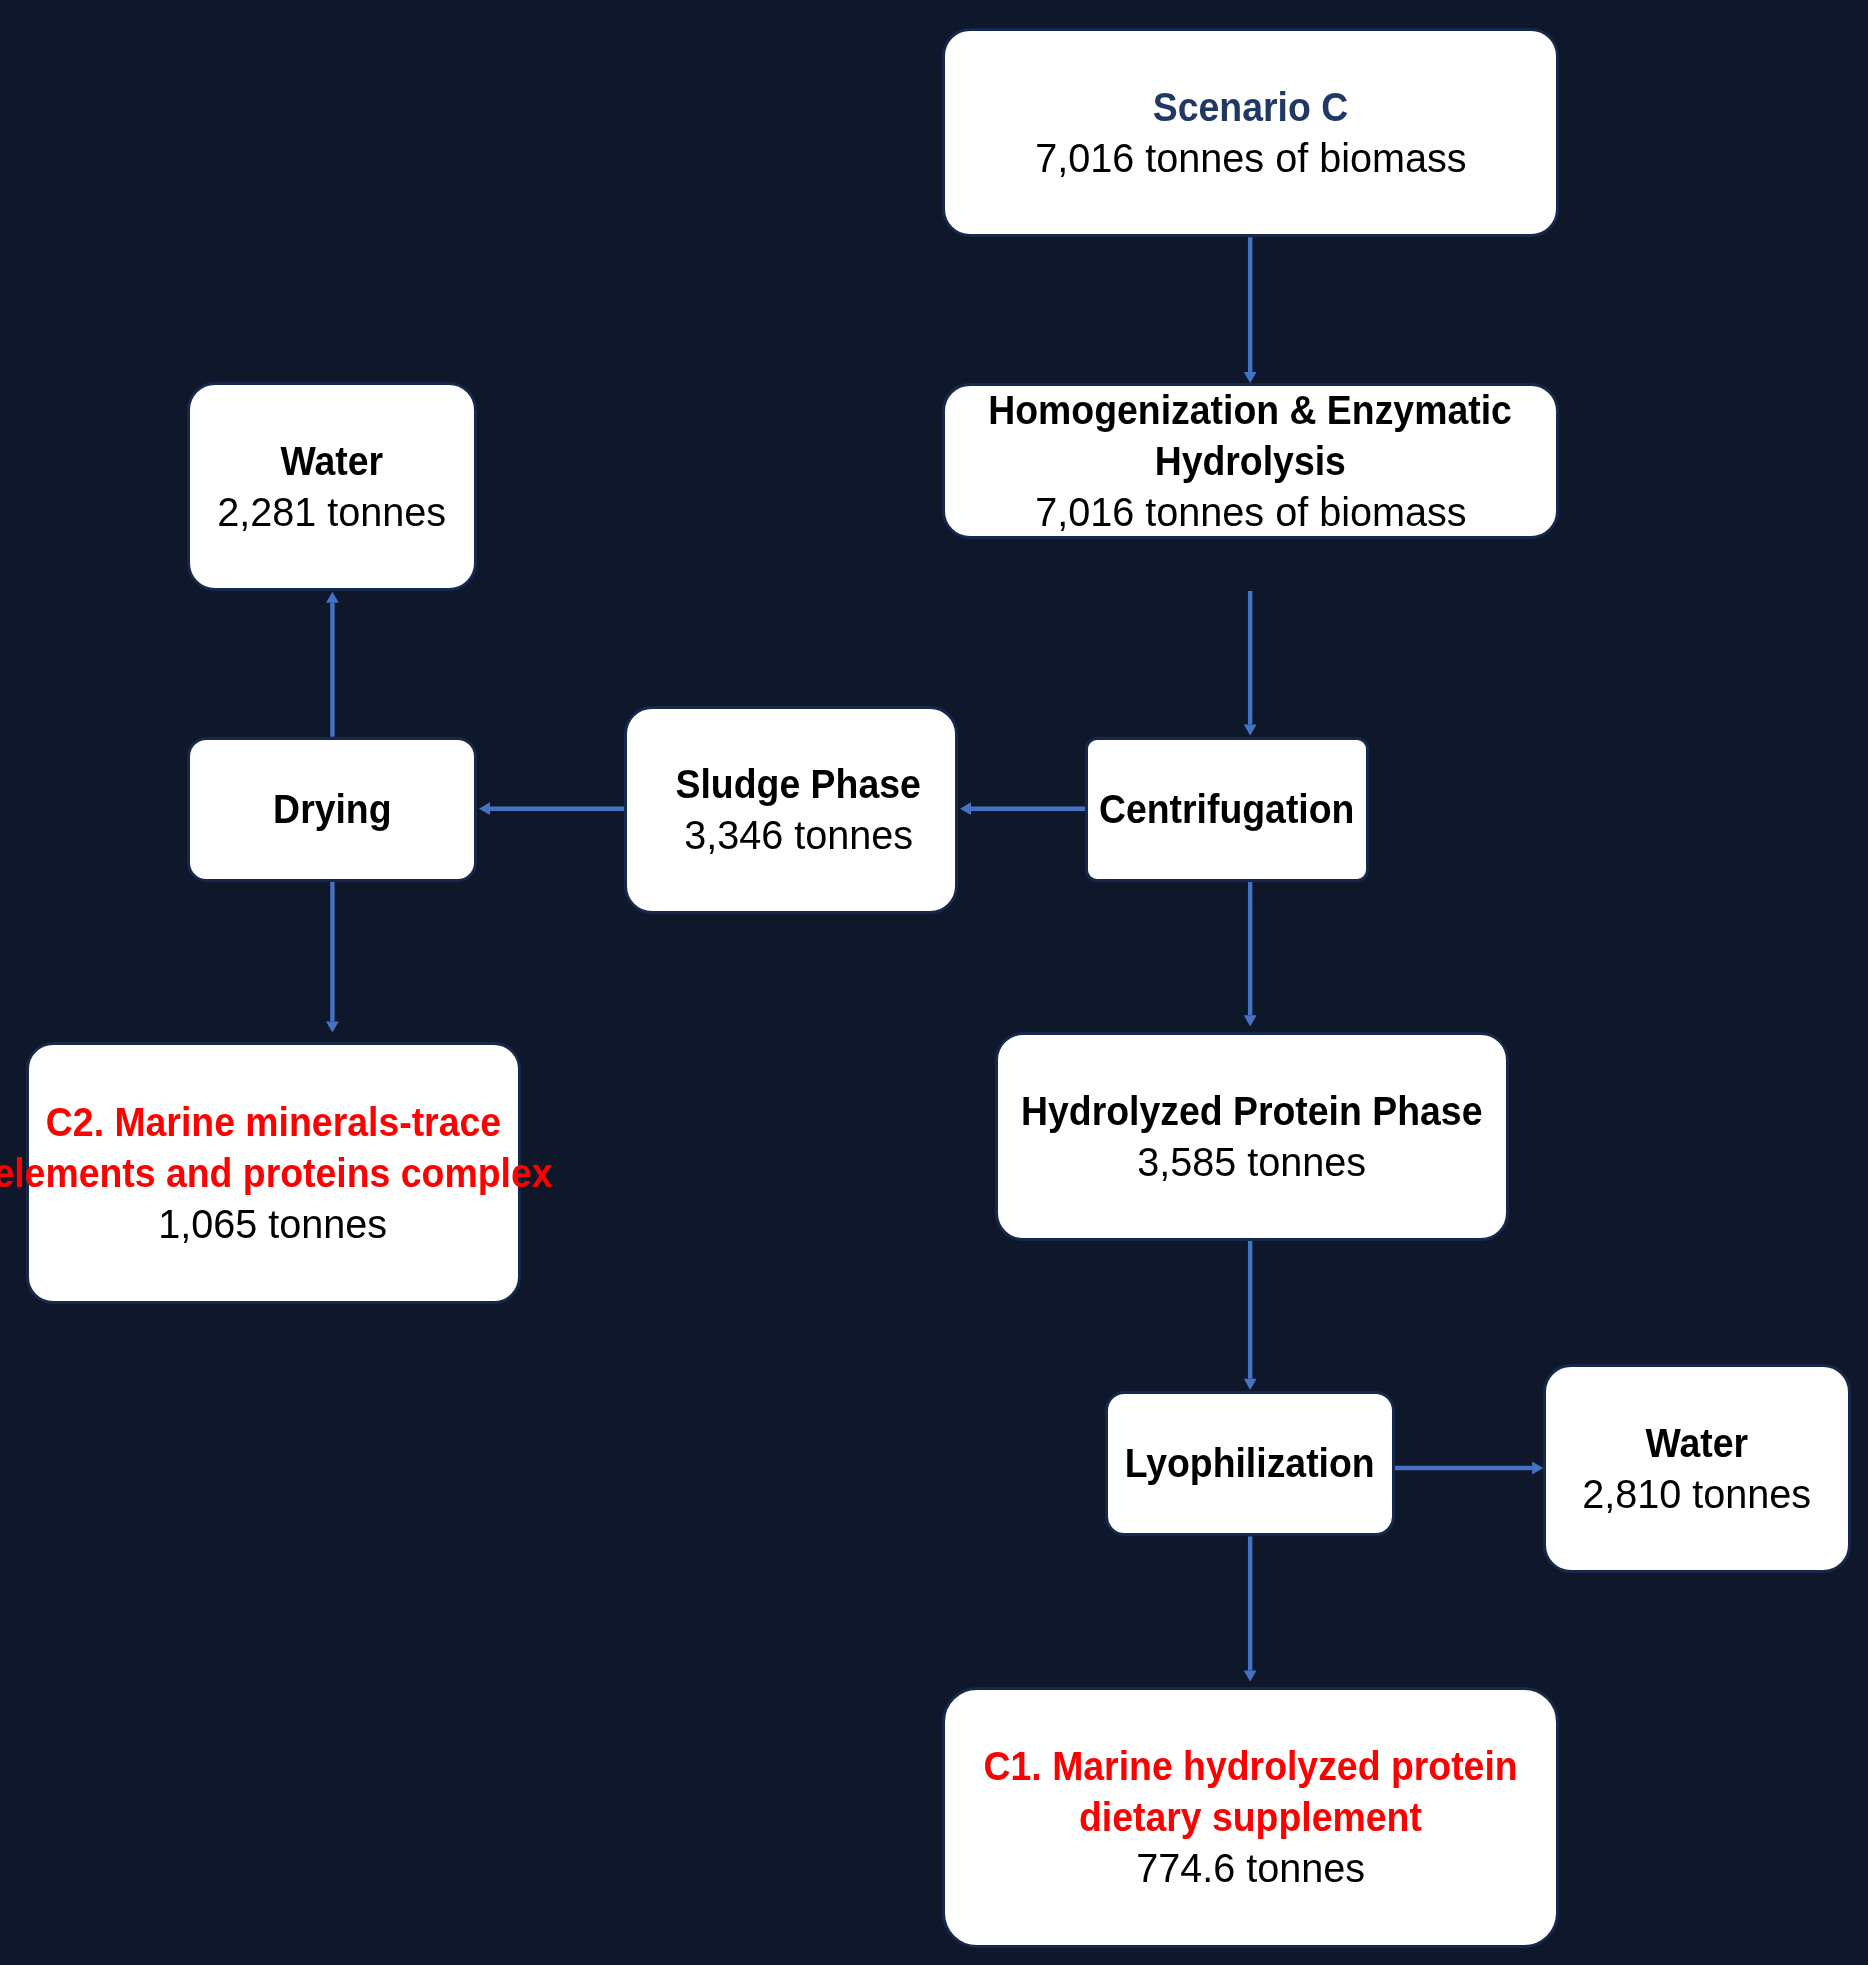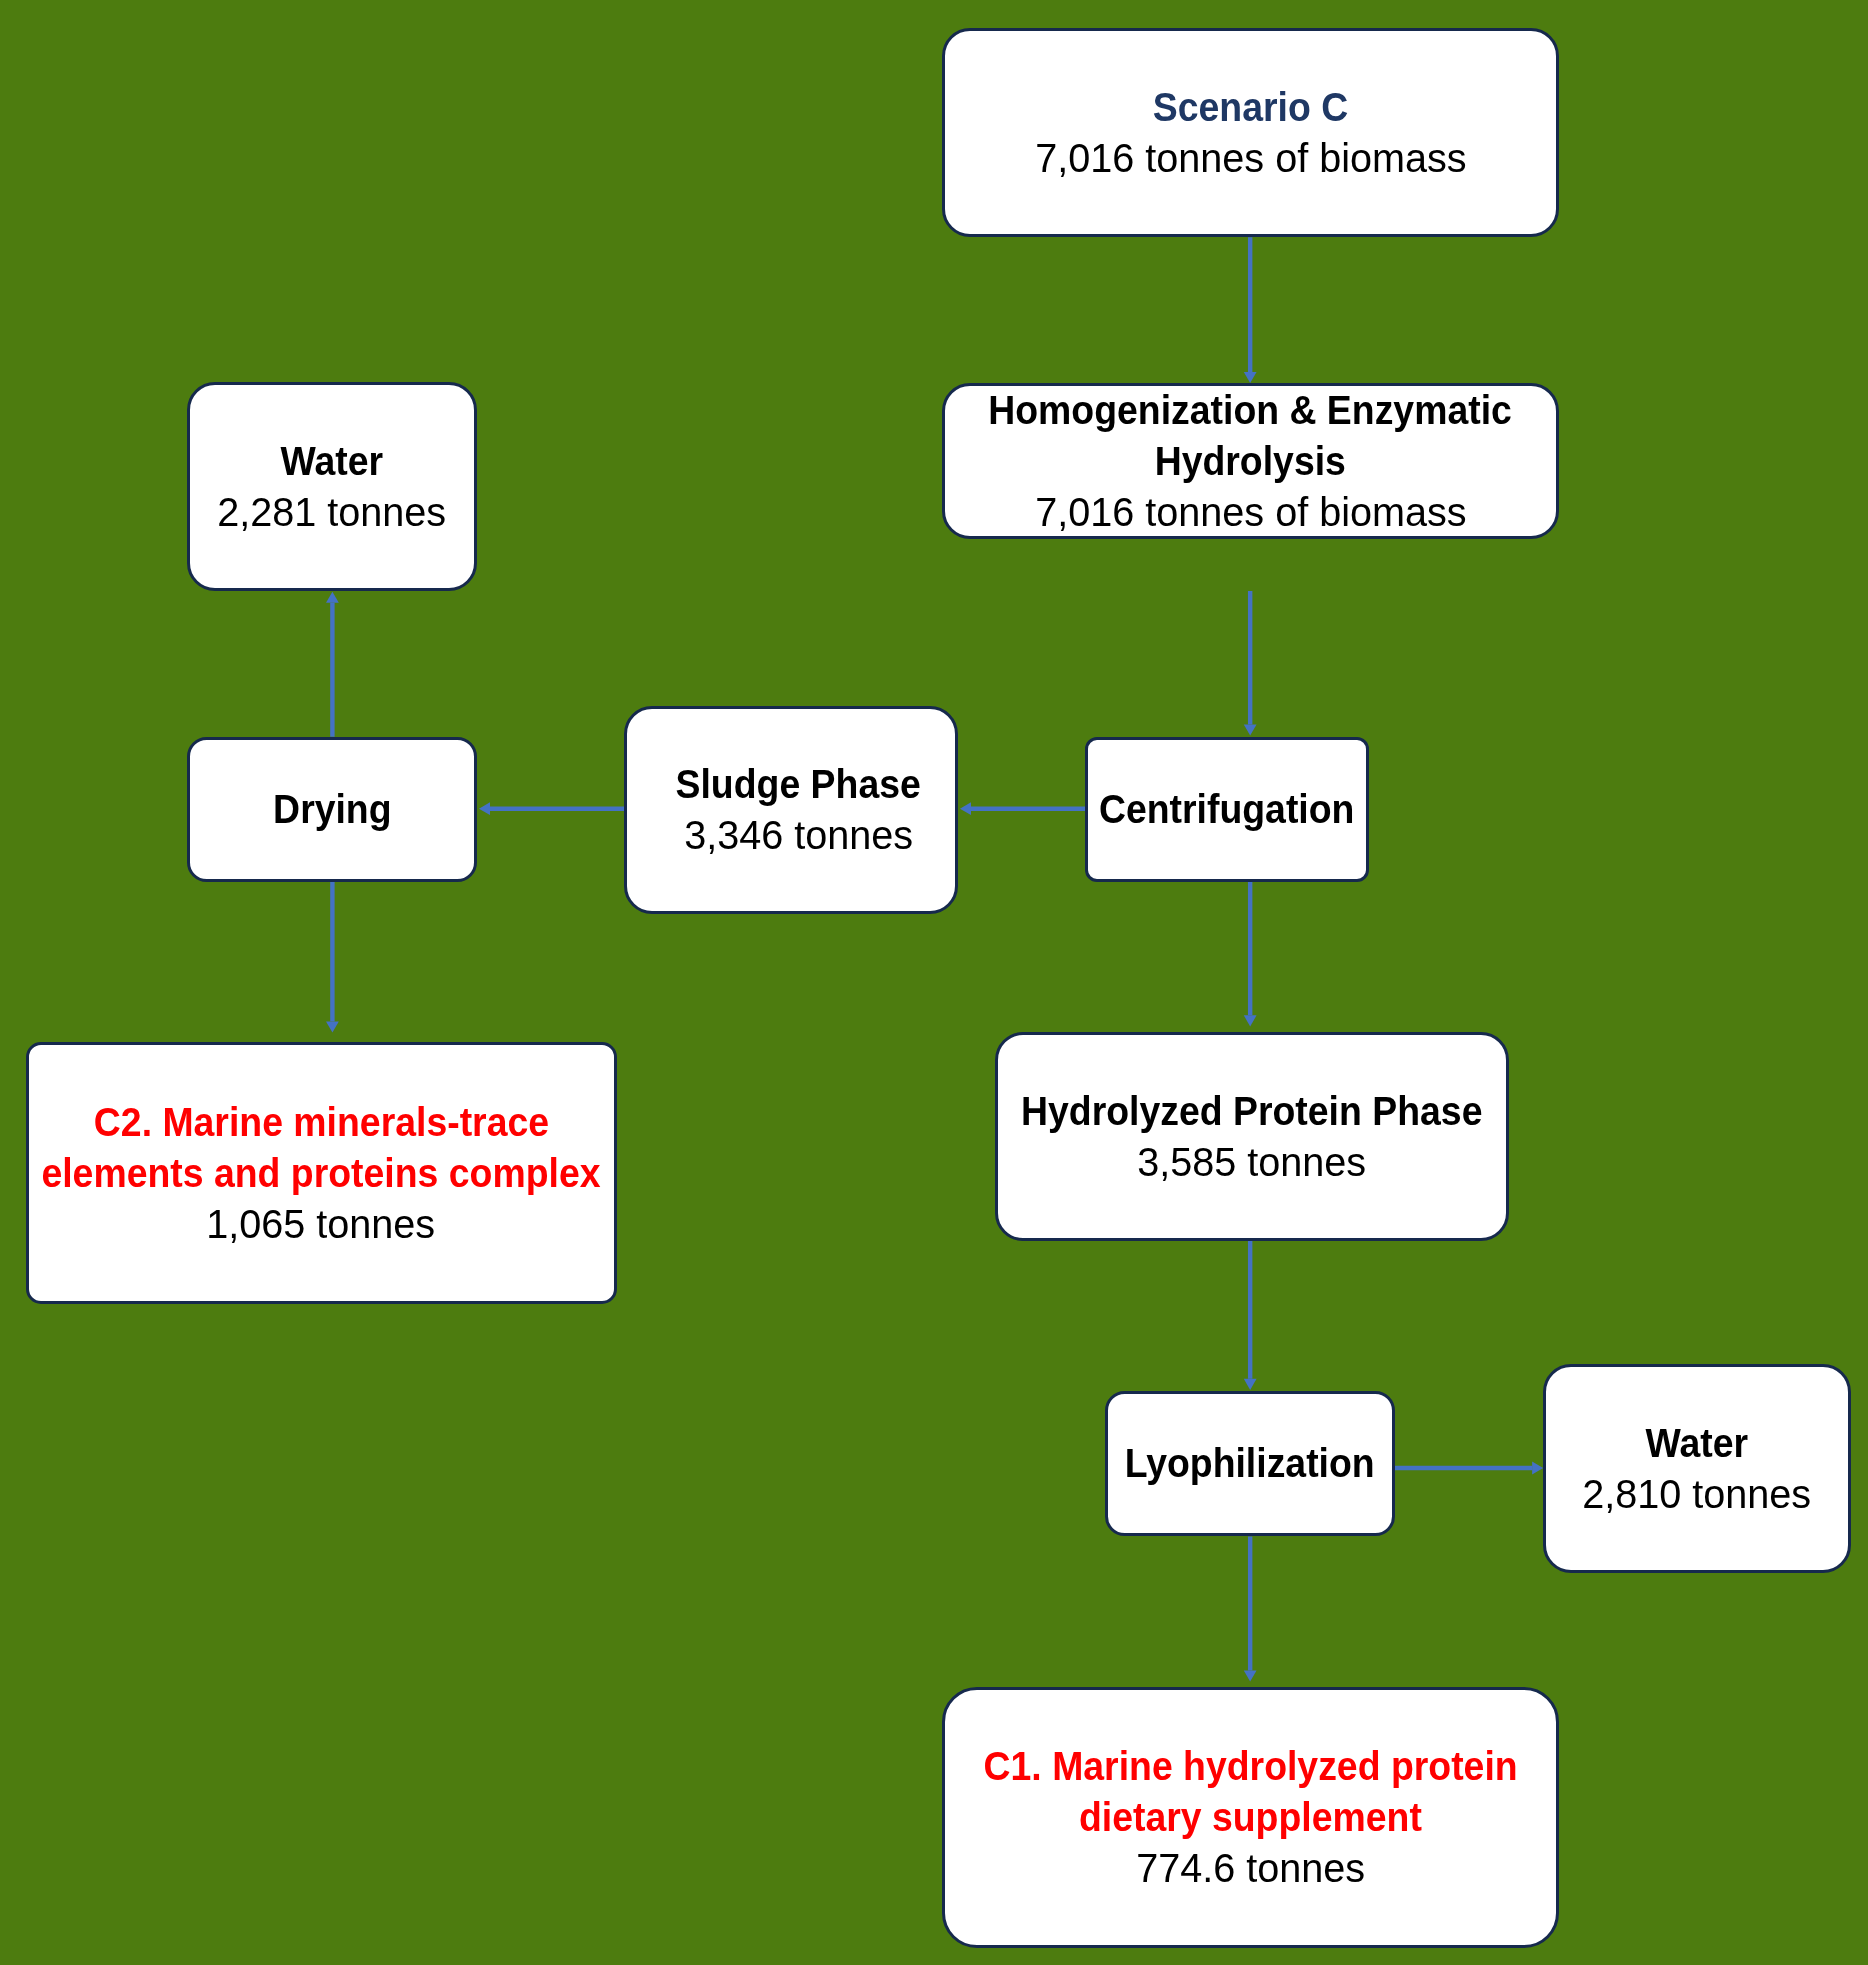--- a/index.html
+++ b/index.html
@@ -1,19 +1,19 @@
 <!DOCTYPE html>
 <html style="font-size:11px"><head>
 <meta charset="utf-8">
 <title>Scenario C biomass processing flowchart</title>
 <style>
   html,body{margin:0;padding:0;background:#fff;}
   body{width:1868px;height:1965px;overflow:hidden;
        font-family:"Liberation Sans",sans-serif;}
-  #stage{position:relative;width:1868px;height:1965px;background:#4d7c0f;overflow:hidden;}
+  #stage{position:relative;width:1868px;height:1965px;background:#0f172a;overflow:hidden;}
   svg#edges{position:absolute;left:0;top:0;width:1868px;height:1965px;pointer-events:none;z-index:1;}
   .node{position:absolute;box-sizing:border-box;
         border:3.5px solid #16294D;background:#fff;
         display:flex;flex-direction:column;align-items:center;justify-content:center;
         text-align:center;z-index:2;}
   .line{display:block;white-space:nowrap;font-size:40px;line-height:1.275;font-weight:400;}
   .bold,.blue,.red{font-weight:700;transform:scaleX(.935);}
   .plain{color:#000;transform:scaleX(.99);}
   .bold{color:#000;}
   .blue{color:#1F3864;}
@@ -89,21 +89,21 @@
 
   <div class="node" style="left: 624px; top: 706px; width: 334px; height: 208px; border-radius: 28px; border-color: rgb(22, 41, 77); padding-left: 15px;">
     <span class="line bold">Sludge Phase</span>
     <span class="line plain">3,346 tonnes</span>
   </div>
 
   <div class="node" style="left: 1085px; top: 737px; width: 284px; height: 145px; border-radius: 12px; border-color: rgb(22, 41, 77);">
     <span class="line bold">Centrifugation</span>
   </div>
 
-  <div class="node" style="left: 25.6px; top: 1042px; width: 591px; height: 262px; border-radius: 15px; border-color: rgb(22, 41, 77);">
+  <div class="node" style="left: 25.6px; top: 1042px; width: 495px; height: 262px; border-radius: 27px; border-color: rgb(22, 41, 77);">
     <span class="line red">C2. Marine minerals-trace</span>
     <span class="line red">elements and proteins complex</span>
     <span class="line plain">1,065 tonnes</span>
   </div>
 
   <div class="node" style="left: 995px; top: 1032px; width: 514px; height: 209px; border-radius: 28px; border-color: rgb(22, 41, 77);">
     <span class="line bold">Hydrolyzed Protein Phase</span>
     <span class="line plain">3,585 tonnes</span>
   </div>
 

